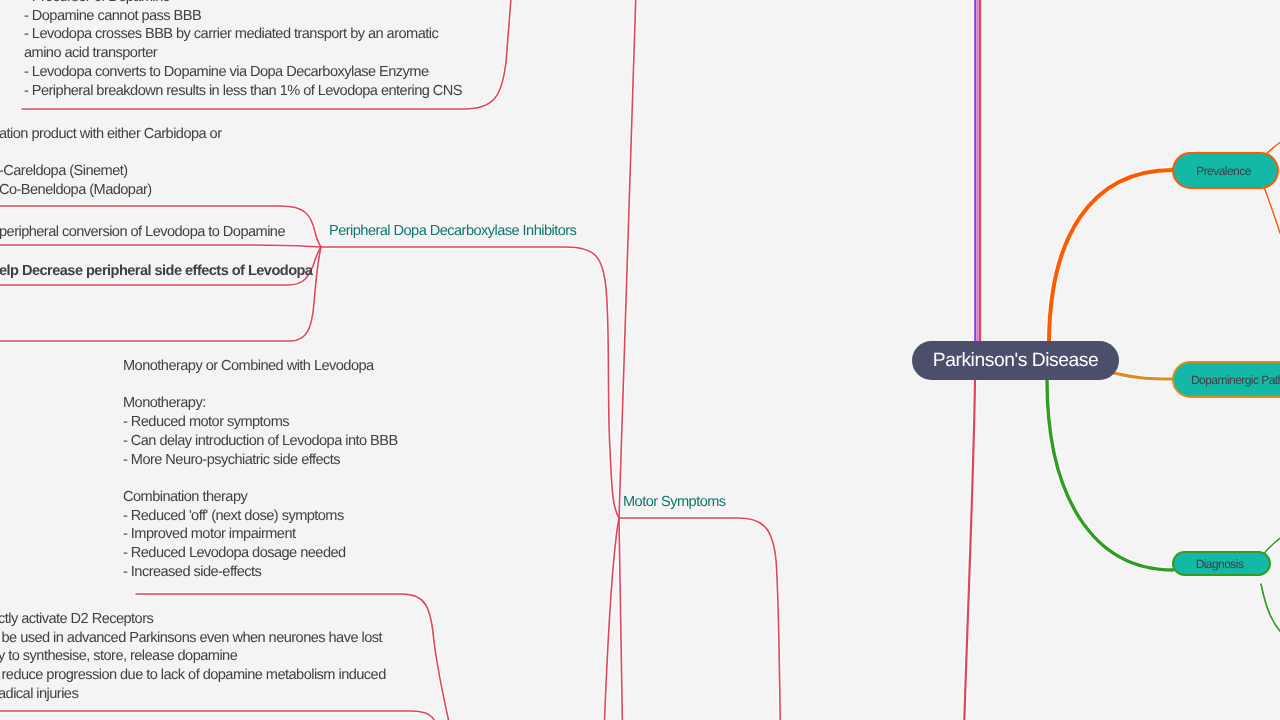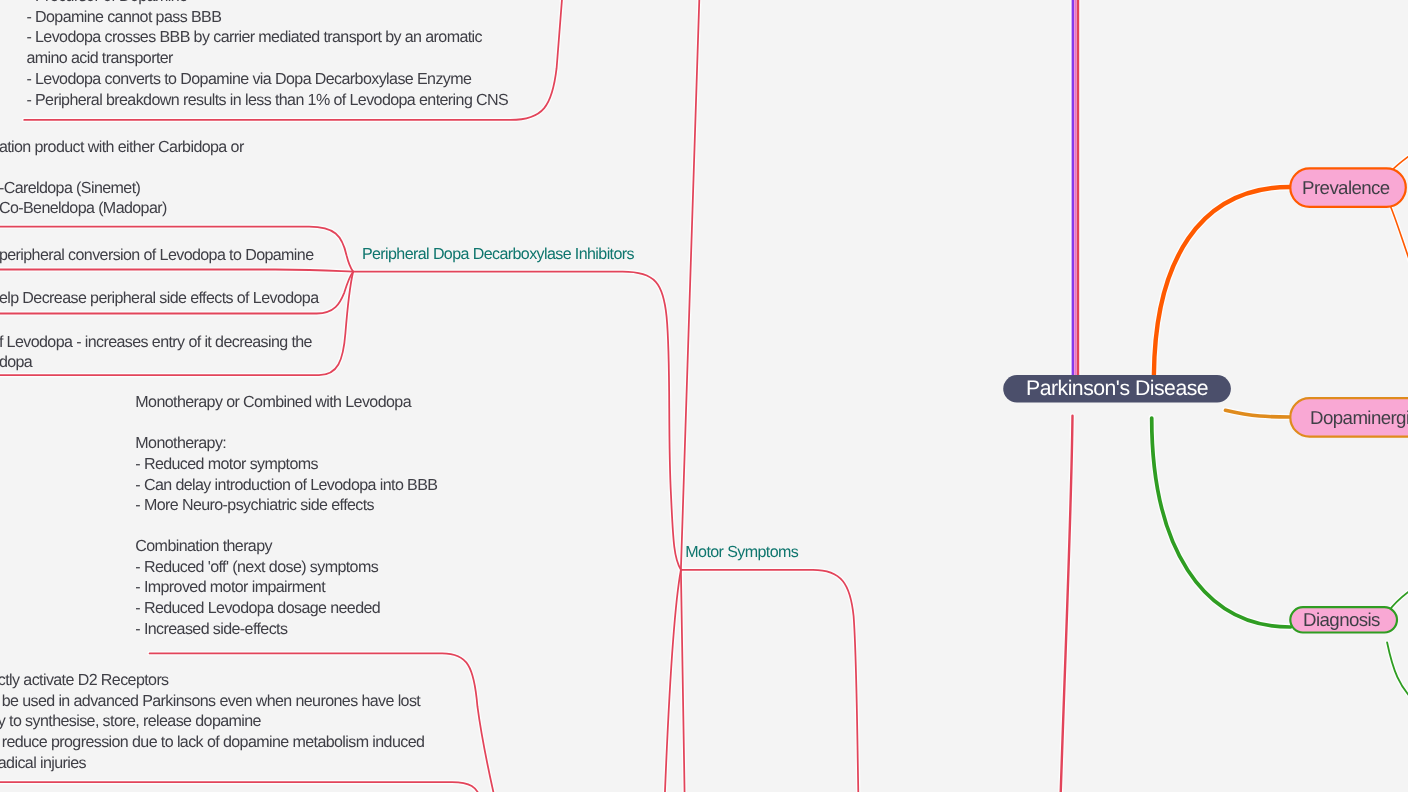--- a/index.html
+++ b/index.html
@@ -8,23 +8,23 @@
        font-family:"Liberation Sans",sans-serif;
        -webkit-font-smoothing:antialiased;text-rendering:geometricPrecision;}
   #stage{position:absolute;left:0;top:0;width:1280px;height:720px;overflow:hidden;
           filter:opacity(1);}
   svg#links{position:absolute;left:0;top:0;width:1280px;height:720px;}
   svg#links path{fill:none;stroke-linecap:round;stroke-linejoin:round;}
   .tblock{filter:opacity(1);position:absolute;white-space:pre;color:#3f3f46;font-size:14.6px;
           line-height:18.7px;letter-spacing:-0.55px;}
   .linelabel{filter:opacity(1);position:absolute;white-space:nowrap;color:#0f766e;font-size:14.6px;
              letter-spacing:-0.55px;line-height:18.7px;}
-  .boxnode{filter:opacity(1);position:absolute;box-sizing:border-box;background:#f9a8d4;border-style:solid;
+  .boxnode{filter:opacity(1);position:absolute;box-sizing:border-box;background:#14b8a6;border-style:solid;
            border-width:2.6px;border-radius:19px;display:flex;align-items:center;
-           justify-content:center;color:#3f3f46;font-size:17px;letter-spacing:-0.55px;
+           justify-content:center;color:#3f3f46;font-size:12px;letter-spacing:-0.55px;
            white-space:nowrap;padding:0 14px;}
   #central{filter:opacity(1);position:absolute;box-sizing:border-box;background:#4b4f6b;border-radius:20px;
            display:flex;align-items:center;justify-content:center;color:#fff;
            font-size:19.3px;letter-spacing:-0.45px;}
 </style>
 </head>
 <body>
 
 <div id="stage">
 
@@ -81,21 +81,21 @@
     <path d="M 136,594 L 402,594 C 425,594 431,606 434,642 C 438,672 444,702 455,748" stroke="#e2445a" stroke-width="1.6"></path>
     <path d="M -10,711 L 411,711 C 428,711 433,716 437,725" stroke="#e2445a" stroke-width="1.6"></path>
 
     <path d="M 619,518 L 739,518 C 765,518 773,531 776,560 C 779,600 779,660 781,760" stroke="#e2445a" stroke-width="1.6"></path>
     <path d="M 619,518 C 614,545 608,620 603,760" stroke="#e2445a" stroke-width="1.6"></path>
     <path d="M 619,518 C 620,560 621,640 623,760" stroke="#e2445a" stroke-width="1.6"></path>
 
     <path d="M 619,518 C 620,480 628,230 637,-40" stroke="#e2445a" stroke-width="1.6"></path>
   </svg>
 
-  <div id="central" style="left:912px;top:341px;width:207px;height:25px;">
+  <div id="central" style="left:912px;top:341px;width:207px;height:39px;">
     <span>Parkinson's Disease</span>
   </div>
 
   <div class="boxnode" style="left:1172px;top:152px;width:107px;height:37px;border-color:#ff5a00;padding-right:18px;">
     <span>Prevalence</span>
   </div>
 
   <div class="boxnode" style="left:1172px;top:361px;width:180px;height:37px;border-color:#df8b1d;justify-content:flex-start;padding-left:17px;">
     <span>Dopaminergic Pathway</span>
   </div>
@@ -111,23 +111,21 @@
 - Dopamine cannot pass BBB
 - Levodopa crosses BBB by carrier mediated transport by an aromatic
 amino acid transporter
 - Levodopa converts to Dopamine via Dopa Decarboxylase Enzyme
 - Peripheral breakdown results in less than 1% of Levodopa entering CNS</div>
   <div class="tblock" style="left:-1px;top:223px;">peripheral conversion of Levodopa to Dopamine</div>
   <div class="tblock" style="left:-1px;top:125px;">ation product with either Carbidopa or
 
 -Careldopa (Sinemet)
 Co-Beneldopa (Madopar)</div>
-  <div class="tblock" style="left:-1px;top:262px;">elp Decrease peripheral side effects of Levodopa</div>
-  <div class="tblock" style="left:-1px;top:302px;">f Levodopa - increases entry of it decreasing the
-dopa</div>
+  <div class="tblock" style="left:-1px;top:262px;font-weight:bold;">elp Decrease peripheral side effects of Levodopa</div>
   <div class="tblock" style="left:123px;top:357px;">Monotherapy or Combined with Levodopa
 
 Monotherapy:
 - Reduced motor symptoms
 - Can delay introduction of Levodopa into BBB
 - More Neuro-psychiatric side effects
 
 Combination therapy
 - Reduced 'off' (next dose) symptoms
 - Improved motor impairment

